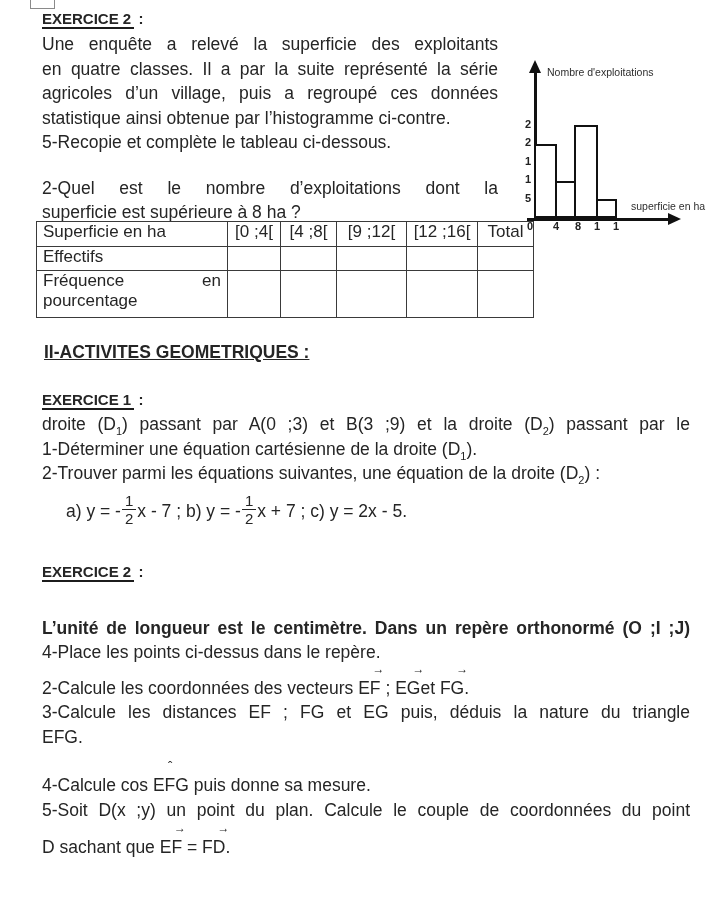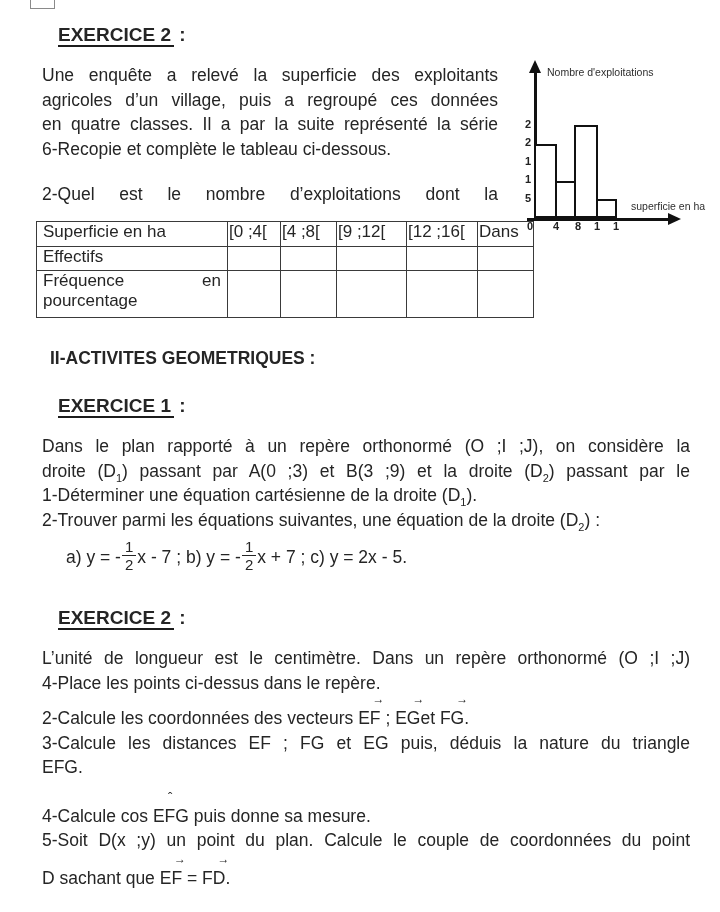--- a/index.html
+++ b/index.html
@@ -12,21 +12,21 @@
   .justline{text-align:justify; text-align-last:justify;}
   p{margin:0;}
   sub{font-size:11px; line-height:0;}
 
   
   .corner-frag{position:absolute; left:30px; top:-6px; width:23px; height:13px;
     border:1.5px solid #8a8a8a; background:transparent;}
 
   
   .ex2-top{position:absolute; left:42px; top:6px; width:456px; font-size:17.5px;}
-  .ex-title{font-weight:700; font-size:19px; line-height:25px; margin:16px;}
+  .ex-title{font-weight:700; font-size:15px; line-height:25px; margin:0;}
   .ex-title .t{border-bottom:2px solid #1c1c1c; padding-bottom:0px; padding-right:3px;}
   .ex2-top .intro{margin-top:1px;}
   .q2-block{margin-top:21px;}
 
   
   .hist{position:absolute; left:505px; top:60px; width:215px; height:178px; font-size:11px;}
   .hist .yaxis{position:absolute; left:29px; top:10px; width:2.5px; height:149px; background:#111;}
   .hist .yarrow{position:absolute; left:24px; top:0px; width:0; height:0;
     border-left:6px solid transparent; border-right:6px solid transparent; border-bottom:13px solid #111;}
   .hist .xaxis{position:absolute; left:22px; top:158px; width:143px; height:2.5px; background:#111;}
@@ -37,60 +37,62 @@
   .hist .bar{position:absolute; border:2px solid #111; background:#fff; box-sizing:border-box;}
   .hist .ytick{position:absolute; left:0; width:26px; text-align:right; font-weight:600; color:#222;}
   .hist .xtick{position:absolute; top:160px; font-weight:600; color:#222;}
 
   
   .freq-table{position:absolute; left:36px; top:221px; border-collapse:collapse; table-layout:fixed;}
   .freq-table td{border:1.6px solid #3a3a3a; font-size:17px; padding:0 6px; vertical-align:top;}
   .freq-table tr:first-child td{height:24px;}
   .freq-table tr:nth-child(2) td{height:23px;}
   .freq-table tr:nth-child(3) td{height:46px;border-radius:23px;}
-  .freq-table .ivl{text-align:left; padding:0 1px;}
+  .freq-table .ivl{text-align:center; padding:0 1px;}
   .freq-table .rowlab{text-align:left;}
   .freq-table .justcell{text-align:justify; text-align-last:auto;}
 
   
   .geo{position:absolute; left:42px; top:338px; width:648px; font-size:17.5px;}
-  .sec-title{font-weight:700; margin:8px; line-height:24px;}
+  .sec-title{font-weight:700; margin:2px; line-height:24px;text-decoration:underline;}
   .geo .ex1-title{margin-top:23px;}
   .eq-line{margin-top:9px; margin-left:24px; height:47px; display:flex; margin-bottom:13px;}
   .frac{display:inline-block; vertical-align:middle; text-align:center; margin:0 1px; transform:translateY(-2px);}
   .frac .fnum{display:block; font-size:15px; line-height:16px; border-bottom:1.8px solid #252525; padding:0 3px;}
   .frac .fden{display:block; font-size:15px; line-height:17px;}
   .ex2b-title{margin-top:17px;}
-  .geo .para1{margin-top:13px;}
+  .geo .para1{margin-top:32px;font-weight:bold;}
   .geo .q2v{margin-top:11px;}
   .geo .q4v{margin-top:24px;}
   .geo .q5b{margin-top:13px;}
 
   .vec{position:relative; display:inline-block;}
   .vec .acc{position:absolute; top:-12px; right:-3px; font-size:12px; line-height:10px; letter-spacing:-1px;}
   .hatw{position:relative; display:inline-block;}
   .hatw .acc{position:absolute; top:-11px; left:42%; font-size:13px; line-height:10px;}
 </style>
 </head>
 <body>
 
 <div class="page">
 
   <div class="corner-frag"></div>
 
   <div class="ex2-top">
     <p class="ex-title"><span class="t">EXERCICE 2</span> <span>:</span></p>
     <div class="intro">
         <div class="line justline">Une enquête a relevé la superficie des exploitants</div>
+        <div class="line justline">en quatre classes. Il a par la suite représenté la série</div>
         <div class="line justline">agricoles d’un village, puis a regroupé ces données</div>
-        <div class="line justline">en quatre classes. Il a par la suite représenté la série</div>
+        <div class="line">statistique ainsi obtenue par l’histogramme ci-contre.</div>
       </div>
-    <div class="line">6-Recopie et complète le tableau ci-dessous.</div>
+    <div class="line">5-Recopie et complète le tableau ci-dessous.</div>
     <div class="q2-block">
         <div class="line justline">2-Quel est le nombre d’exploitations dont la</div>
+        <div class="line">superficie est supérieure à 8 ha ?</div>
       </div>
   </div>
 
   <div class="hist">
     <div class="yarrow"></div>
     <div class="yaxis"></div>
     <div class="xaxis"></div>
     <div class="xarrow"></div>
     <div class="ylab">Nombre d'exploitations</div>
     <div class="xlab">superficie en ha</div>
@@ -117,21 +119,21 @@
   </div>
 
   <table class="freq-table">
     <tbody>
         <tr>
       <td style="width:178px" class="rowlab">Superficie en ha</td>
       <td style="width:50px" class="ivl">[0 ;4[</td>
       <td style="width:53px" class="ivl">[4 ;8[</td>
       <td style="width:67px" class="ivl">[9 ;12[</td>
       <td style="width:68px" class="ivl">[12 ;16[</td>
-      <td style="width:53px" class="ivl">Dans</td>
+      <td style="width:53px" class="ivl">Total</td>
     </tr>
     <tr>
       <td class="rowlab">Effectifs</td>
       <td></td>
       <td></td>
       <td></td>
       <td></td>
       <td></td>
     </tr>
     <tr>
@@ -143,21 +145,20 @@
       <td></td>
     </tr>
   </tbody>
     </table>
 
   <div class="geo">
     <p class="sec-title">II-ACTIVITES GEOMETRIQUES :</p>
 
     <p class="ex-title ex1-title"><span class="t">EXERCICE 1</span> <span>:</span></p>
     <div>
-        <div class="line justline">Dans le plan rapporté à un repère orthonormé (O ;I ;J), on considère la</div>
         <div class="line justline">droite (D<sub>1</sub>) passant par A(0 ;3) et B(3 ;9) et la droite (D<sub>2</sub>) passant par le</div>
       </div>
     <div class="line">1-Déterminer une équation cartésienne de la droite (D<sub>1</sub>).</div>
     <div class="line">2-Trouver parmi les équations suivantes, une équation de la droite (D<sub>2</sub>) :</div>
     <div class="eq-line">
         <span>a) y = -<span class="frac"><span class="fnum">1</span><span class="fden">2</span></span>x - 7 ;  b) y = -<span class="frac"><span class="fnum">1</span><span class="fden">2</span></span>x + 7 ;  c) y = 2x - 5.</span>
       </div>
 
     <p class="ex-title ex2b-title"><span class="t">EXERCICE 2</span> <span>:</span></p>
     <div class="para1">

